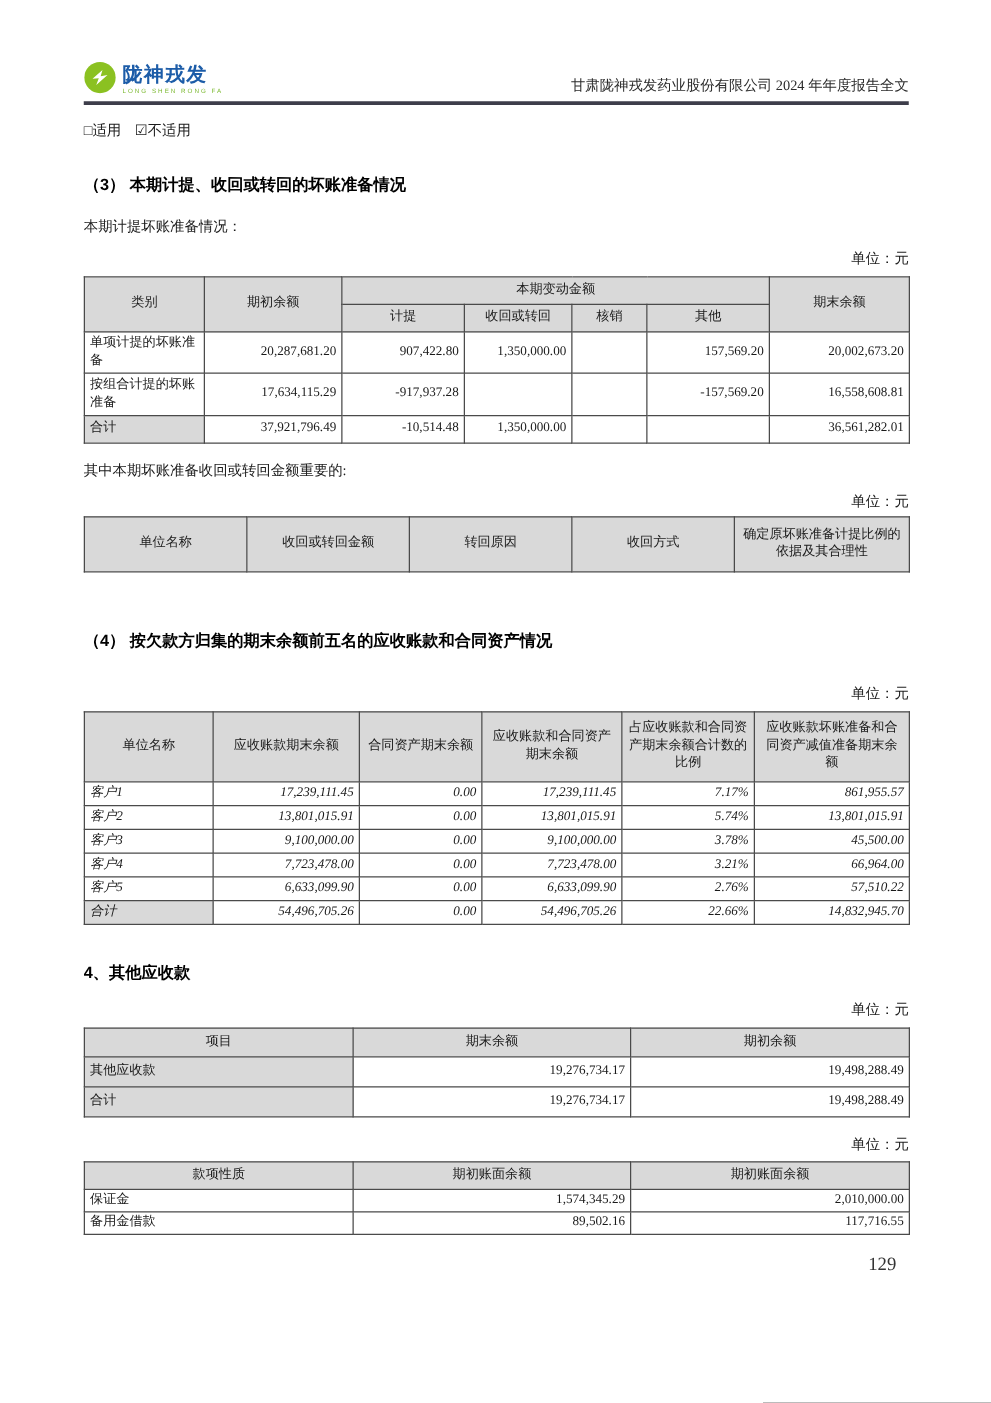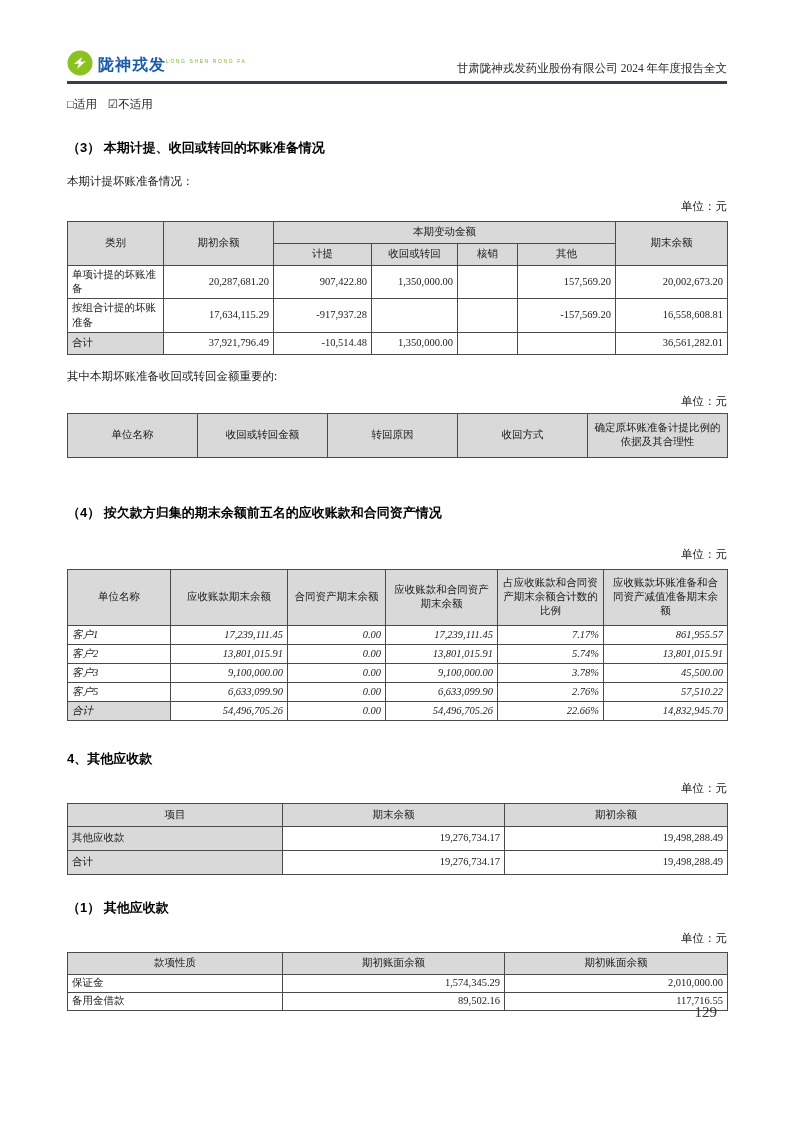--- a/index.html
+++ b/index.html
@@ -12,21 +12,21 @@
     font-family: "Liberation Serif", "DejaVu Serif", serif;
     color: #1a1a1a;
     overflow: hidden;
   }
   .header {
     margin: 46px 66px 0 67px;
     display: flex; justify-content: space-between; align-items: flex-end;
     height: 34px;
   }
   .logo { display: flex; align-items: center; gap: 5px; }
-  .logo-text { display: flex; flex-direction: row; line-height: 1; }
+  .logo-text { display: flex; flex-direction: column; line-height: 1; }
   .logo-cn {
     font-family: "Liberation Sans", "DejaVu Sans", sans-serif;
     font-weight: bold; font-size: 16px; color: #1c5ca8; letter-spacing: 1px;
   }
   .logo-en {
     font-family: "Liberation Sans", "DejaVu Sans", sans-serif;
     font-size: 5px; color: #7ab82e; letter-spacing: 1.6px; margin-top: 2px;
   }
   .header-title { font-size: 11.5px; color: #2b2b2b; padding-bottom: 4px; font-family: Liberation Serif, serif; }
   .header-rule { height: 3px; background: #3d3d4a; margin: 1px 66px 0 67px; }
@@ -231,20 +231,28 @@
       </tr>
       <tr>
         <td class="lbl">客户3</td>
         <td class="num">9,100,000.00</td>
         <td class="num">0.00</td>
         <td class="num">9,100,000.00</td>
         <td class="num">3.78%</td>
         <td class="num">45,500.00</td>
       </tr>
       <tr>
+        <td class="lbl">客户4</td>
+        <td class="num">7,723,478.00</td>
+        <td class="num">0.00</td>
+        <td class="num">7,723,478.00</td>
+        <td class="num">3.21%</td>
+        <td class="num">66,964.00</td>
+      </tr>
+      <tr>
         <td class="lbl">客户5</td>
         <td class="num">6,633,099.90</td>
         <td class="num">0.00</td>
         <td class="num">6,633,099.90</td>
         <td class="num">2.76%</td>
         <td class="num">57,510.22</td>
       </tr>
       <tr>
         <td class="lbl gray">合计</td>
         <td class="num">54,496,705.26</td>
@@ -277,21 +285,20 @@
         <td class="num">19,498,288.49</td>
       </tr>
       <tr>
         <td class="lbl gray">合计</td>
         <td class="num">19,276,734.17</td>
         <td class="num">19,498,288.49</td>
       </tr>
     </tbody>
       </table>
 
-    <div class="h-sec h3-4">（1）  其他应收款</div>
     <div class="unit-line" style="margin-top:14px;">单位：元</div>
 
     <table class="tbl-nature">
       <colgroup>
           <col style="width:215px">
           <col style="width:222px">
           <col style="width:223px">
         </colgroup>
       <tbody>
           <tr>

